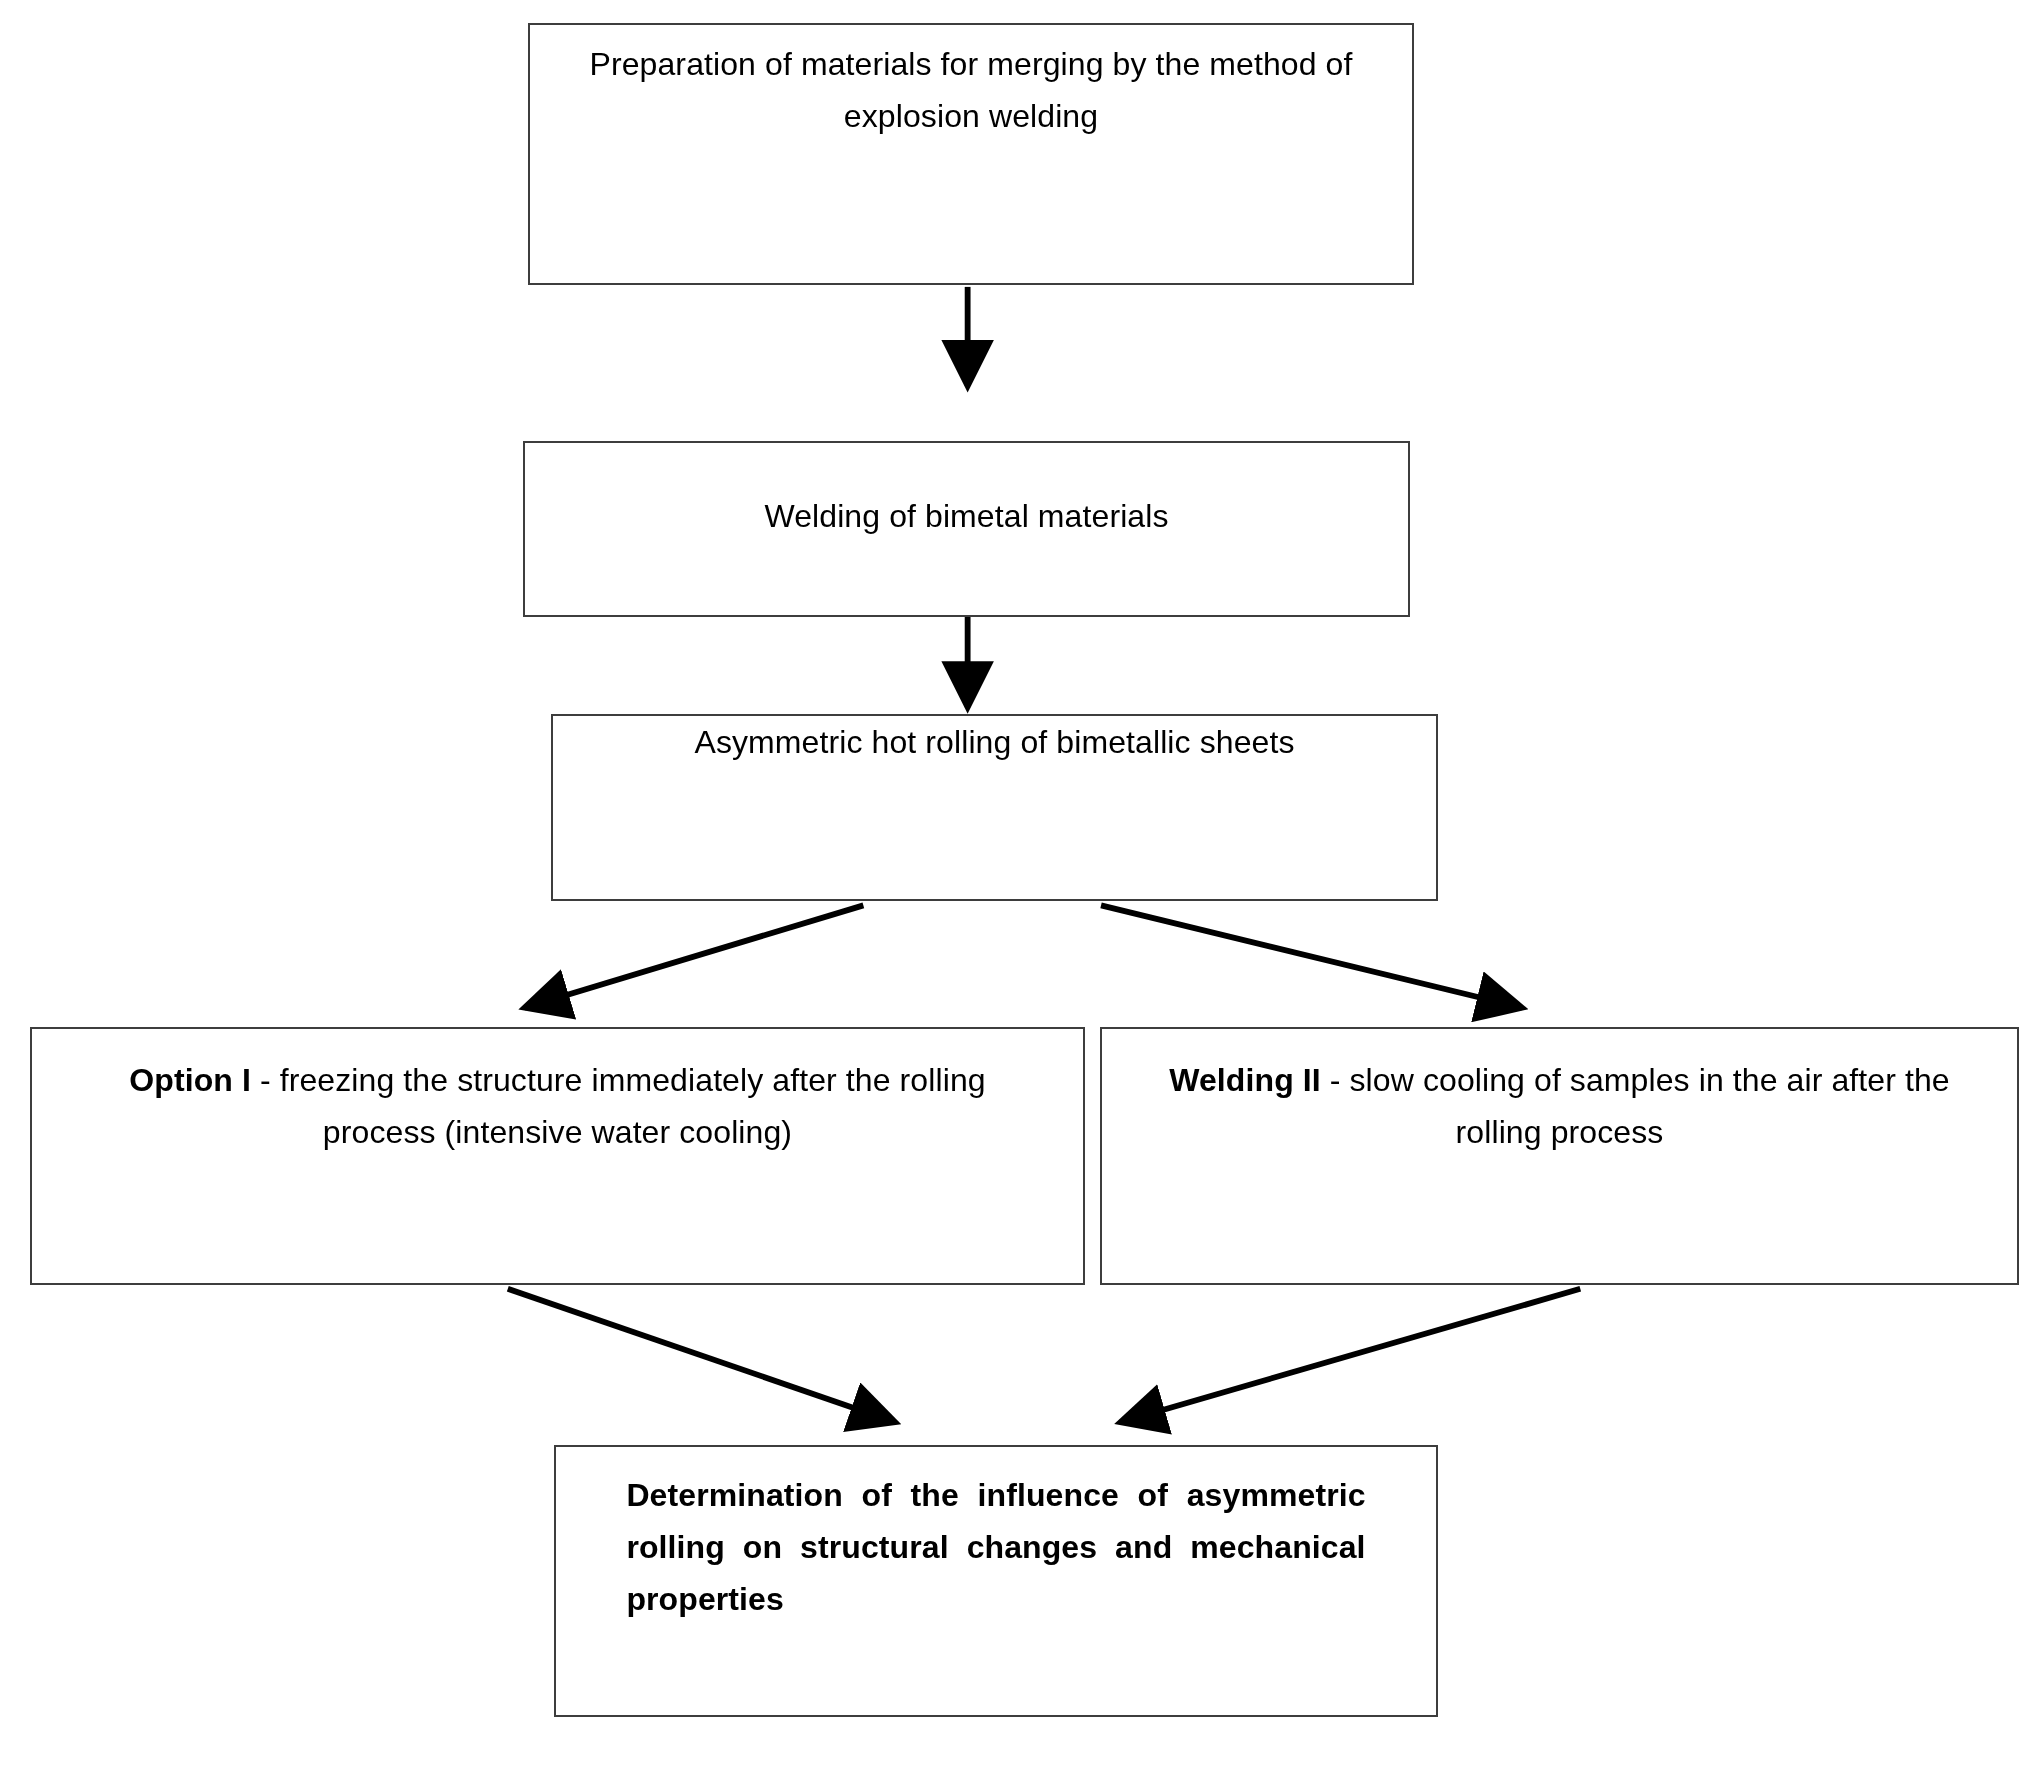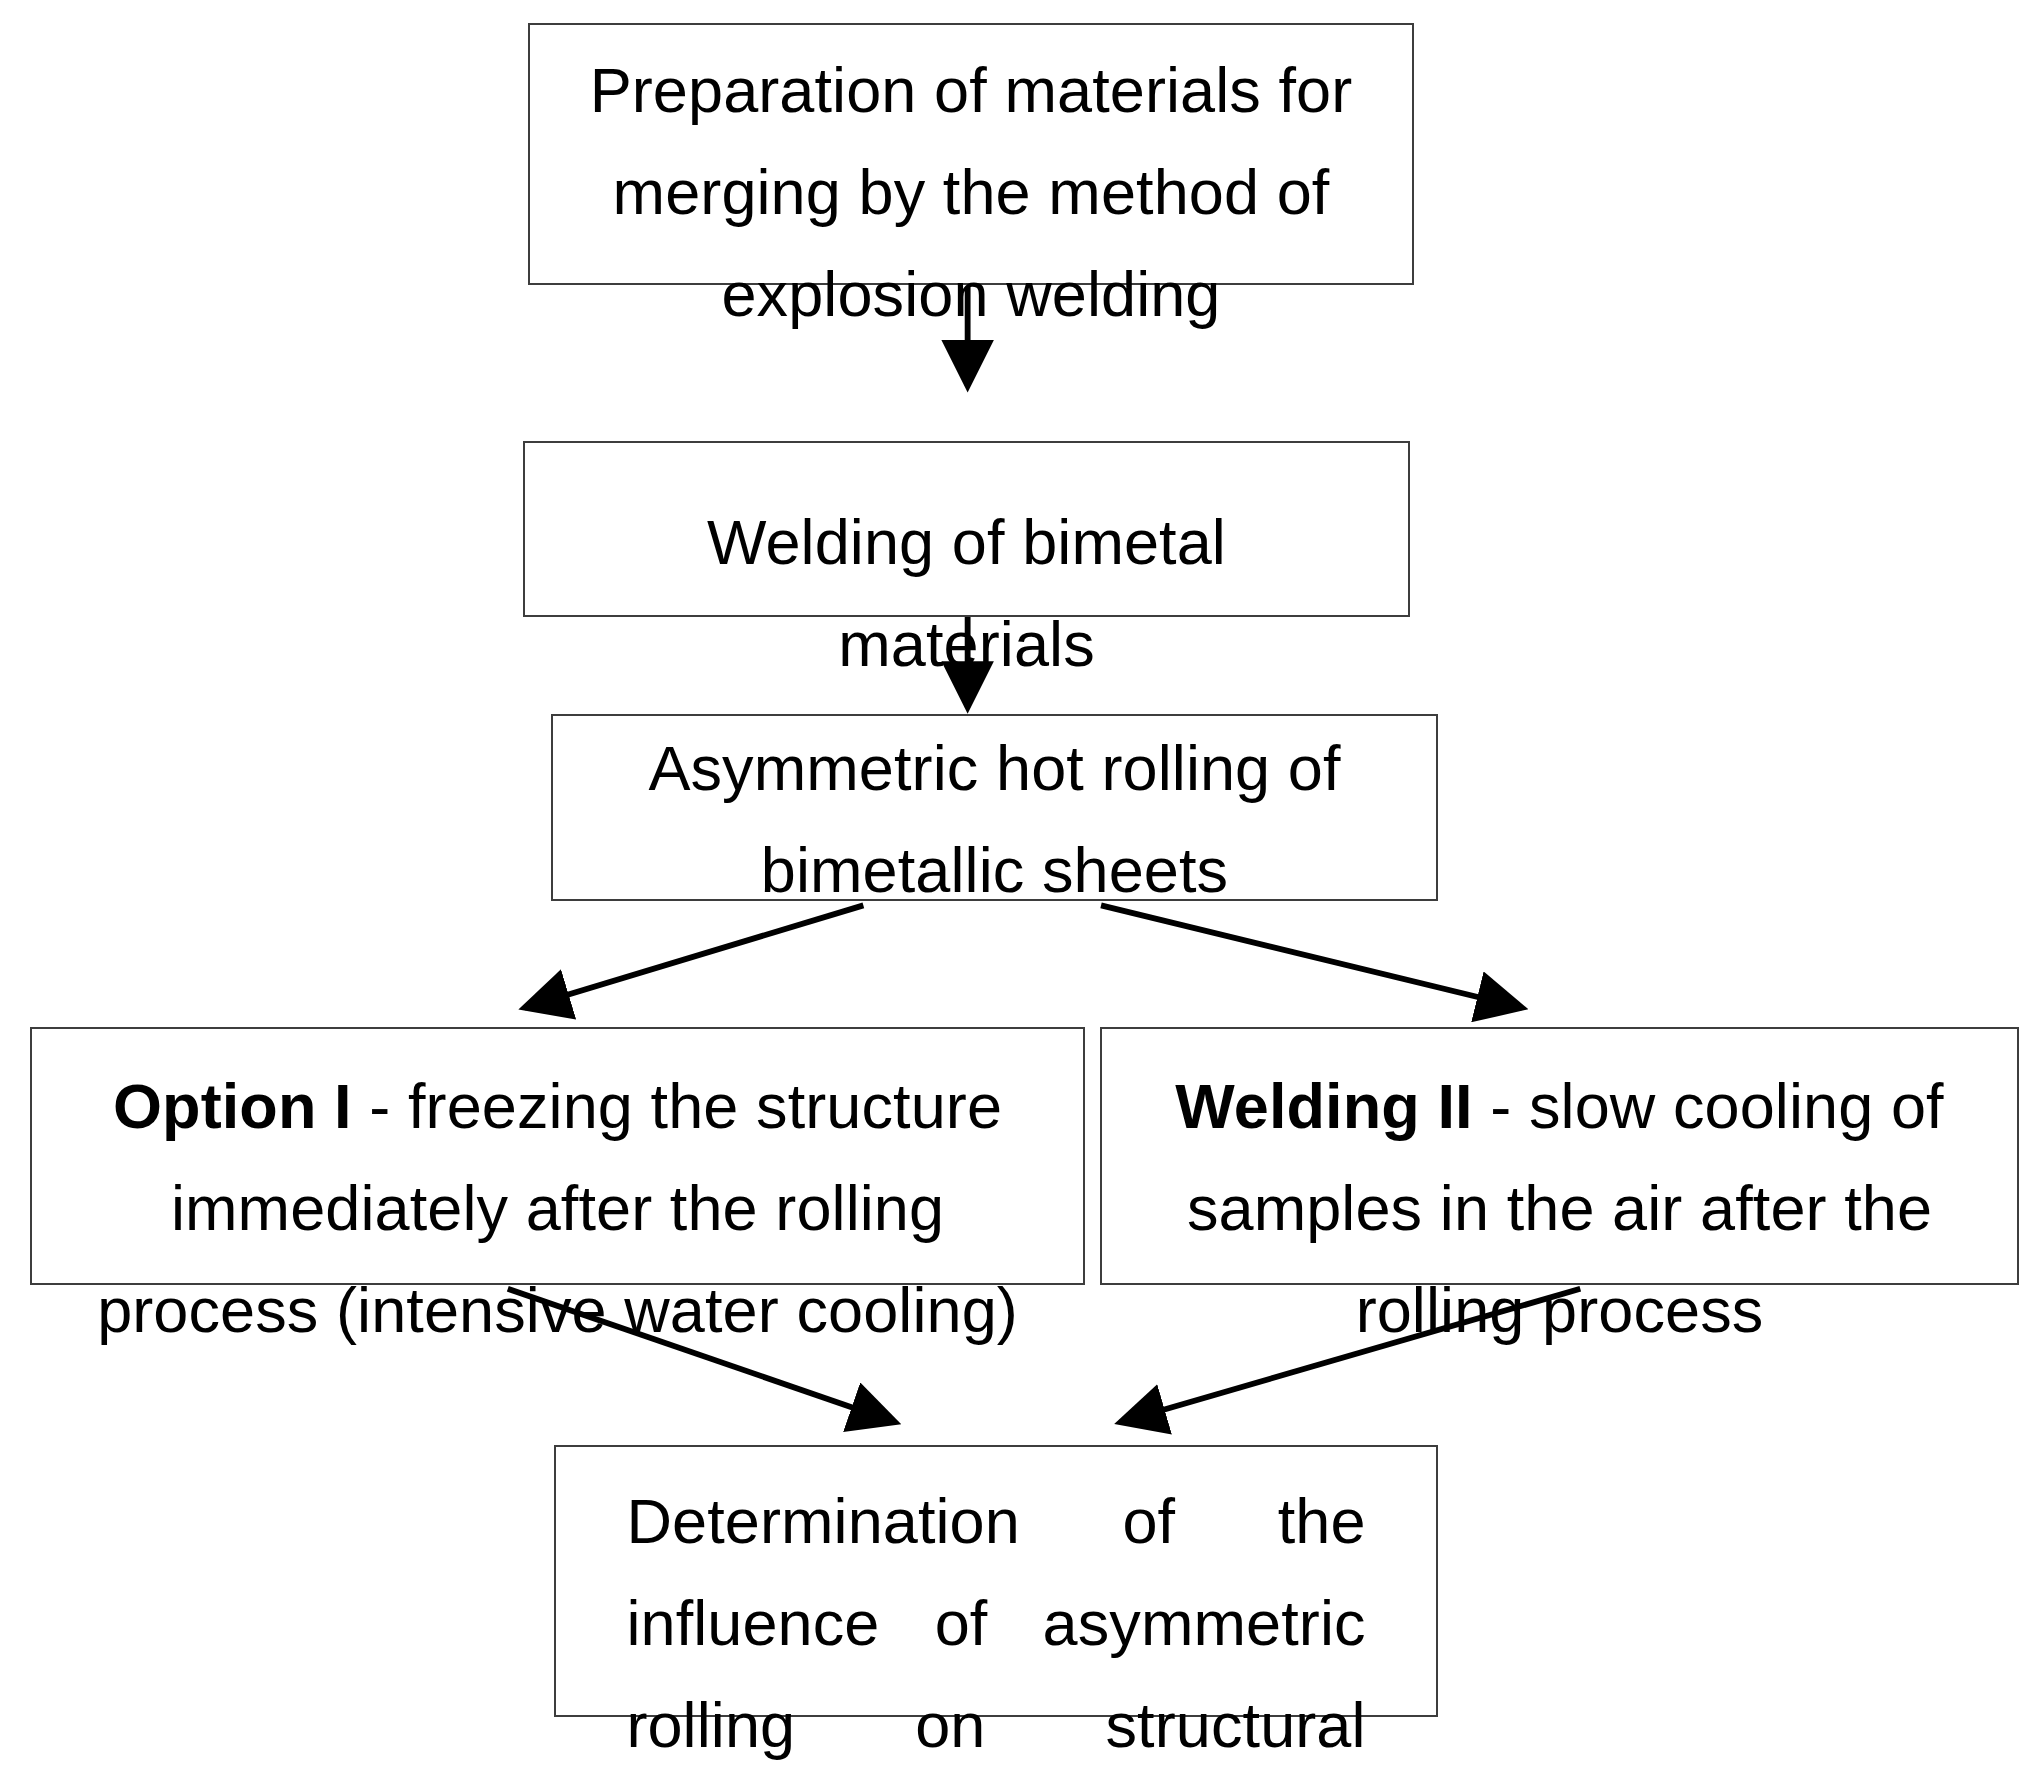--- a/index.html
+++ b/index.html
@@ -20,21 +20,21 @@
     box-sizing: border-box;
     border: 2.6px solid #3d3d3d;
     background: #ffffff;
     display: flex;
     align-items: flex-start;
     justify-content: center;
     z-index: 2;
   }
   .node .txt {
     color: #000000;
-    font-size: 63px;
+    font-size: 32px;
     line-height: 1.62;
     letter-spacing: 0.1px;
     width: 88%;
     text-align: center;
   }
   .node.justified .txt {
     text-align: justify;
     text-align-last: left;
     width: 84%;
   }
@@ -49,21 +49,21 @@
 
   #box-rolling     { left: 551px;  top: 714px; width: 887px; height: 187px; }
   #box-rolling .txt { padding-top: 1px; }
 
   #box-option-1    { left: 30px;   top: 1027px; width: 1055px; height: 258px; }
   #box-option-1 .txt { padding-top: 26px; }
 
   #box-option-2    { left: 1100px; top: 1027px; width: 919px; height: 258px; }
   #box-option-2 .txt { padding-top: 26px; width: 93%; }
 
-  #box-determination { left: 554px; top: 1445px; width: 884px; height: 272px; }
+  #box-determination { left: 554px; top: 1445px; width: 884px; height: 272px; font-weight: bold; }
   #box-determination .txt { padding-top: 23px; }
 
   #arrows {
     position: absolute;
     left: 0; top: 0;
     width: 2035px;
     height: 1792px;
     z-index: 1;
   }
 </style>

